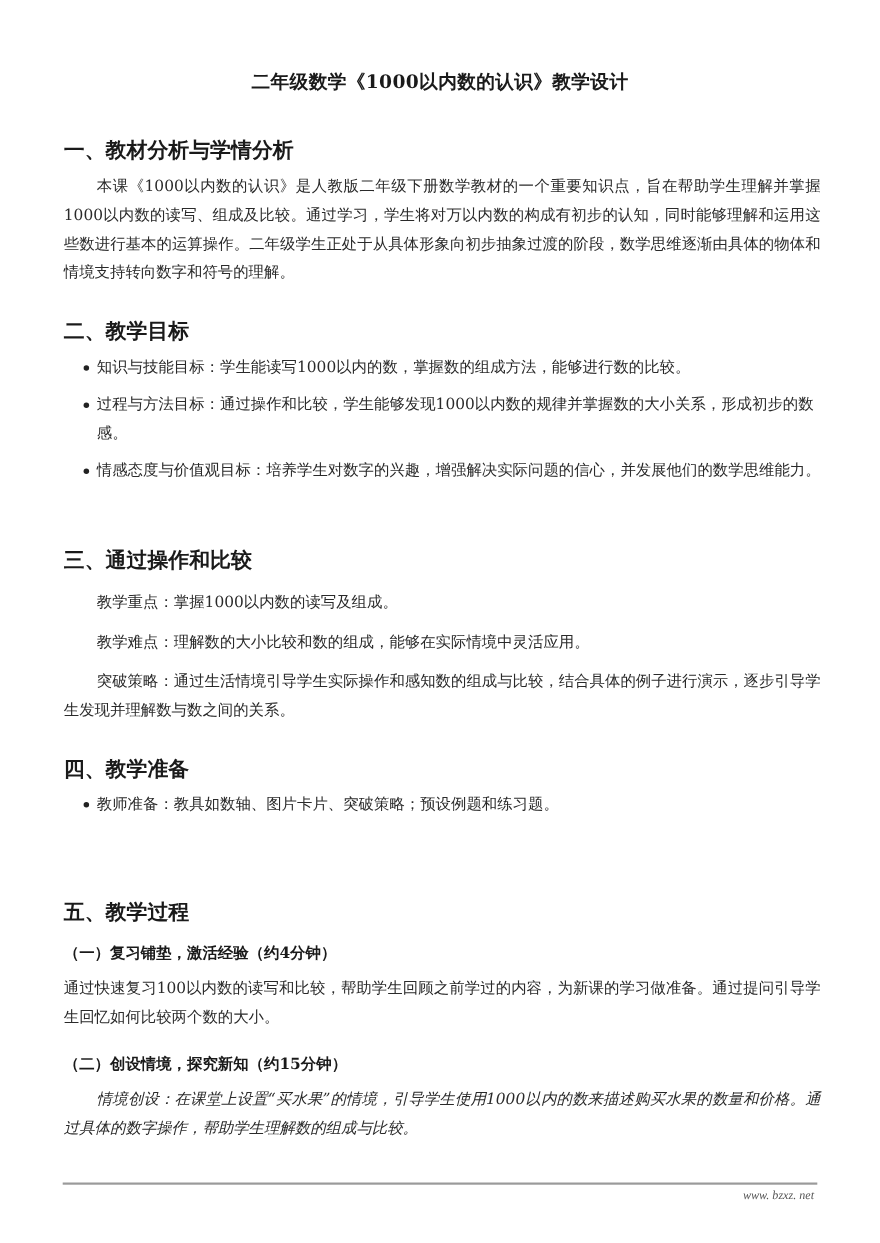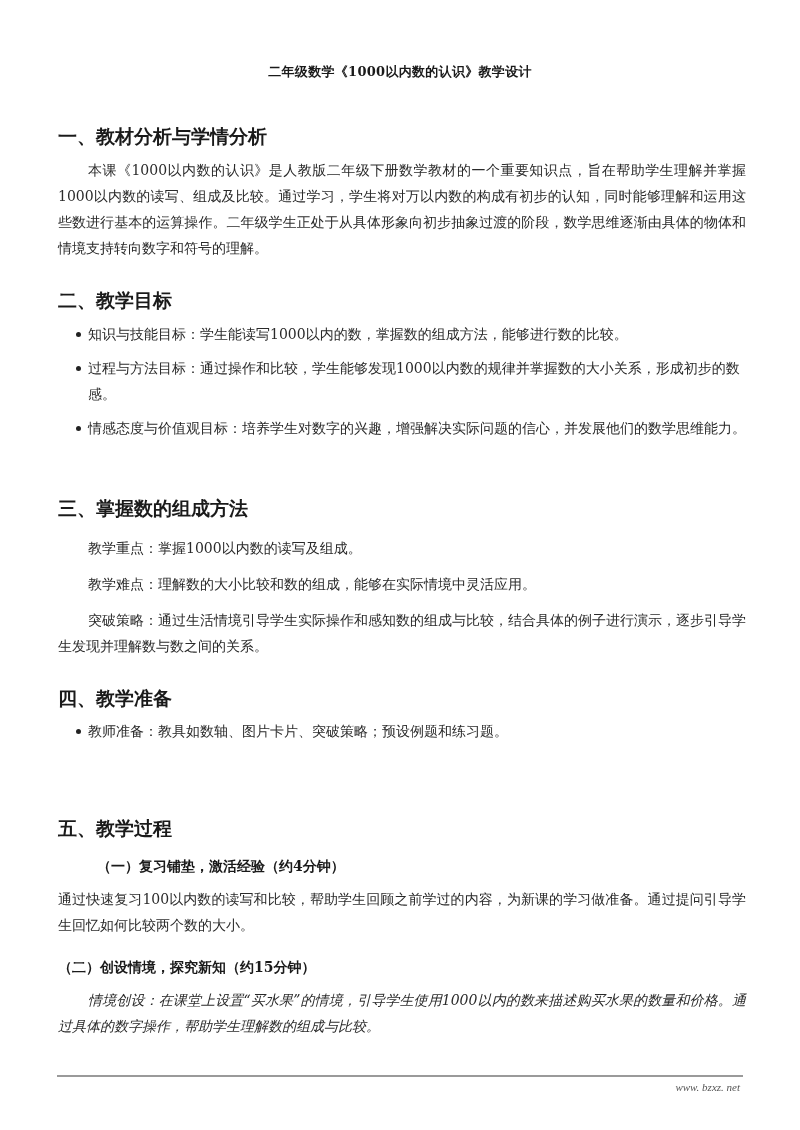--- a/index.html
+++ b/index.html
@@ -4,21 +4,21 @@
   <style>
     html, body { margin: 0; padding: 0; background: #ffffff; }
     body {
       width: 800px; height: 1130px; position: relative; overflow: hidden;
       font-family: "DejaVu Serif", "Liberation Serif", serif;
       color: #222222;
     }
     .page { position: absolute; left: 0; top: 0; width: 800px; height: 1130px; }
     .title {
       position: absolute; top: 63px; left: 0; width: 800px; text-align: center;
-      font-size: 13px; font-weight: bold; color: #1a1a1a; letter-spacing: 0.3px;
+      font-size: 17px; font-weight: bold; color: #1a1a1a; letter-spacing: 0.3px;
     }
     .h1 {
       position: absolute; left: 58px; font-size: 19px; font-weight: bold; color: #1a1a1a;
     }
     .h2 {
       position: absolute; left: 58px; font-size: 14px; font-weight: bold; color: #1a1a1a;
     }
     .para {
       position: absolute; left: 58px; width: 688px; font-size: 14px; line-height: 26px;
       color: #2a2a2a; text-align: justify;
@@ -67,35 +67,35 @@
       <li class="bullet">
         <span class="dot"></span>
         <span>过程与方法目标：通过操作和比较，学生能够发现1000以内数的规律并掌握数的大小关系，形成初步的数感。</span>
       </li>
       <li class="bullet">
         <span class="dot"></span>
         <span>情感态度与价值观目标：培养学生对数字的兴趣，增强解决实际问题的信心，并发展他们的数学思维能力。</span>
       </li>
     </ul>
 
-    <div class="h1" style="top:496px;">三、掌握数的组成方法</div>
+    <div class="h1" style="top:496px;">三、通过操作和比较</div>
     <div class="para indent" style="top:535px;">教学重点：掌握1000以内数的读写及组成。</div>
     <div class="para indent" style="top:571px;">教学难点：理解数的大小比较和数的组成，能够在实际情境中灵活应用。</div>
     <div class="para indent" style="top:607px;">突破策略：通过生活情境引导学生实际操作和感知数的组成与比较，结合具体的例子进行演示，逐步引导学生发现并理解数与数之间的关系。</div>
 
     <div class="h1" style="top:686px;">四、教学准备</div>
     <ul class="bullet-list" style="top:718px;">
       <li class="bullet">
         <span class="dot"></span>
         <span>教师准备：教具如数轴、图片卡片、突破策略；预设例题和练习题。</span>
       </li>
     </ul>
 
     <div class="h1" style="top:816px;">五、教学过程</div>
-    <div class="h2" style="top:858px;margin-left:39px;">（一）复习铺垫，激活经验（约4分钟）</div>
+    <div class="h2" style="top:858px;">（一）复习铺垫，激活经验（约4分钟）</div>
     <div class="para" style="top:886px;">通过快速复习100以内数的读写和比较，帮助学生回顾之前学过的内容，为新课的学习做准备。通过提问引导学生回忆如何比较两个数的大小。</div>
     <div class="h2" style="top:959px;">（二）创设情境，探究新知（约15分钟）</div>
     <div class="para indent" style="top:987px;font-style:italic;">情境创设：在课堂上设置“买水果”的情境，引导学生使用1000以内的数来描述购买水果的数量和价格。通过具体的数字操作，帮助学生理解数的组成与比较。</div>
   </div>
 
   <div class="footer-rule"></div>
   <div class="footer-url">www. bzxz. net</div>
 </div>
 
 </body></html>

